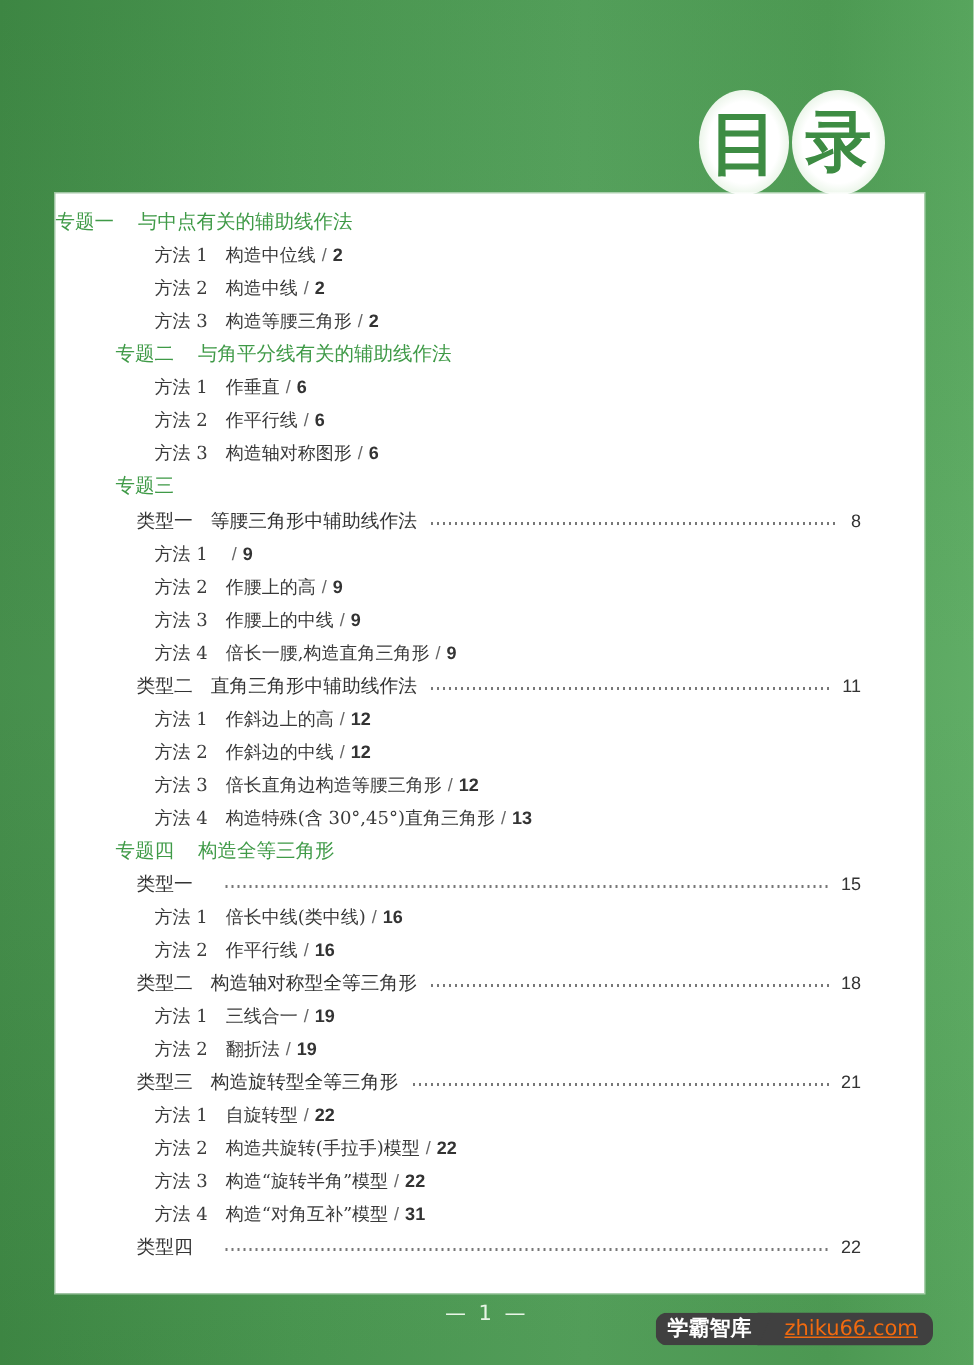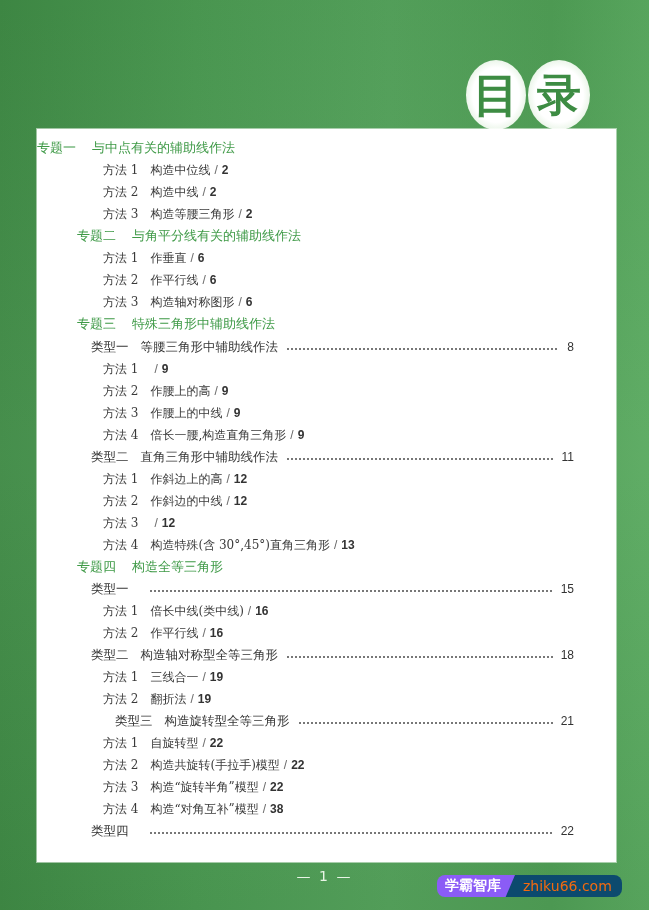--- a/index.html
+++ b/index.html
@@ -49,25 +49,25 @@
 
     .footer-num {
       position:absolute; left:0; right:0; top:868px; text-align:center;
       color:#e8f5e6; font-family:"DejaVu Sans", sans-serif; font-size:14px; letter-spacing:2px;
     }
     .watermark {
       position:absolute; left:437px; top:875px; height:22px; display:flex; border-radius:8px; overflow:hidden;
       font-family:"DejaVu Sans", sans-serif;
     }
     .wm-left {
-      background:#8b5cf6; color:#fff; font-weight:bold; font-size:14px; padding:0 14px 0 8px; display:flex; align-items:center;
+      background:#404040; color:#fff; font-weight:bold; font-size:14px; padding:0 14px 0 8px; display:flex; align-items:center;
       clip-path: polygon(0 0, 100% 0, 88% 100%, 0 100%); margin-right:-10px; position:relative; z-index:1;
     }
     .wm-right {
-      background:#0c4a6e; color:#f26a0f; font-size:14px; padding:0 10px 0 18px; display:flex; align-items:center;
+      background:#404040; color:#f26a0f; font-size:14px; padding:0 10px 0 18px; display:flex; align-items:center;text-decoration:underline;
     }
   </style>
 </head>
 <body>
 
 <div class="bg-shade"></div>
 
 <div class="title-badges">
   <div class="badge first">
     <span style="font-size:46px;">目</span>
@@ -130,21 +130,20 @@
       <span class="lead" style="margin-left:66px;">方法 3</span>
       <span class="gap" style="width:12px;"></span>
       <span class="lead">构造轴对称图形</span>
       <span class="sep">/</span>
       <span class="mnum">6</span>
     </div>
 
     <div class="row topic" style="top:184px;">
       <span class="lead" style="margin-left:40px;">专题三</span>
       <span class="gap" style="width:16px;"></span>
-      <span class="lead">特殊三角形中辅助线作法</span>
     </div>
     <div class="row type" style="top:207px;">
       <span class="lead" style="margin-left:54px;">类型一</span>
       <span class="gap" style="width:12px;"></span>
       <span class="lead">等腰三角形中辅助线作法</span>
       <span class="dots"></span>
       <span class="page-num">8</span>
     </div>
     <div class="row method" style="top:229px;">
       <span class="lead" style="margin-left:66px;">方法 1</span>
@@ -190,20 +189,21 @@
     <div class="row method" style="top:361px;">
       <span class="lead" style="margin-left:66px;">方法 2</span>
       <span class="gap" style="width:12px;"></span>
       <span class="lead">作斜边的中线</span>
       <span class="sep">/</span>
       <span class="mnum">12</span>
     </div>
     <div class="row method" style="top:383px;">
       <span class="lead" style="margin-left:66px;">方法 3</span>
       <span class="gap" style="width:12px;"></span>
+      <span class="lead">倍长直角边构造等腰三角形</span>
       <span class="sep">/</span>
       <span class="mnum">12</span>
     </div>
     <div class="row method" style="top:405px;">
       <span class="lead" style="margin-left:66px;">方法 4</span>
       <span class="gap" style="width:12px;"></span>
       <span class="lead">构造特殊(含 30°,45°)直角三角形</span>
       <span class="sep">/</span>
       <span class="mnum">13</span>
     </div>
@@ -248,21 +248,21 @@
       <span class="mnum">19</span>
     </div>
     <div class="row method" style="top:559px;">
       <span class="lead" style="margin-left:66px;">方法 2</span>
       <span class="gap" style="width:12px;"></span>
       <span class="lead">翻折法</span>
       <span class="sep">/</span>
       <span class="mnum">19</span>
     </div>
     <div class="row type" style="top:581px;">
-      <span class="lead" style="margin-left:78px;">类型三</span>
+      <span class="lead" style="margin-left:54px;">类型三</span>
       <span class="gap" style="width:12px;"></span>
       <span class="lead">构造旋转型全等三角形</span>
       <span class="dots"></span>
       <span class="page-num">21</span>
     </div>
     <div class="row method" style="top:603px;">
       <span class="lead" style="margin-left:66px;">方法 1</span>
       <span class="gap" style="width:12px;"></span>
       <span class="lead">自旋转型</span>
       <span class="sep">/</span>
@@ -280,21 +280,21 @@
       <span class="gap" style="width:12px;"></span>
       <span class="lead">构造“旋转半角”模型</span>
       <span class="sep">/</span>
       <span class="mnum">22</span>
     </div>
     <div class="row method" style="top:669px;">
       <span class="lead" style="margin-left:66px;">方法 4</span>
       <span class="gap" style="width:12px;"></span>
       <span class="lead">构造“对角互补”模型</span>
       <span class="sep">/</span>
-      <span class="mnum">38</span>
+      <span class="mnum">31</span>
     </div>
     <div class="row type" style="top:691px;">
       <span class="lead" style="margin-left:54px;">类型四</span>
       <span class="gap" style="width:12px;"></span>
       <span class="dots"></span>
       <span class="page-num">22</span>
     </div>
 
   </div>
 </div>

